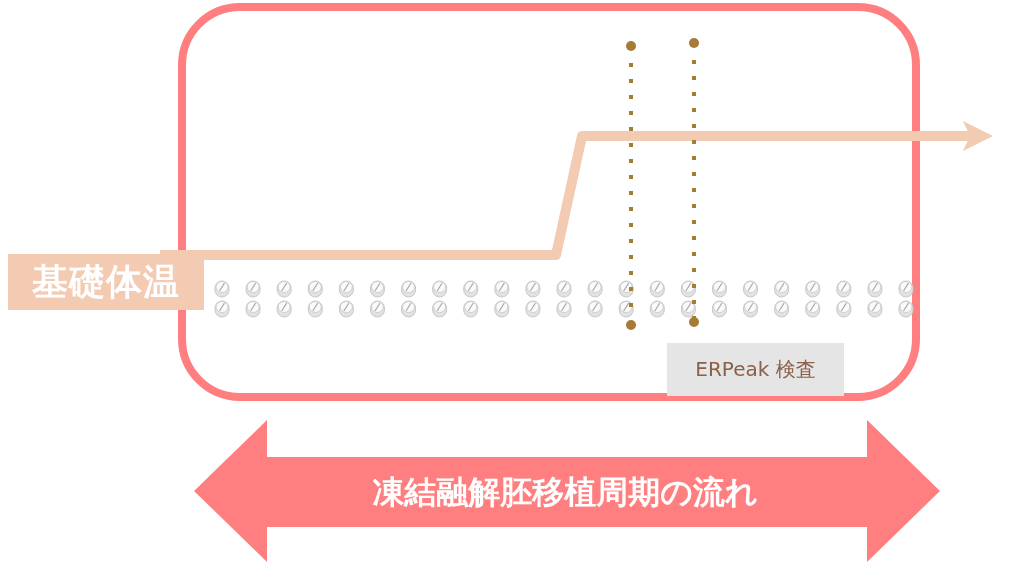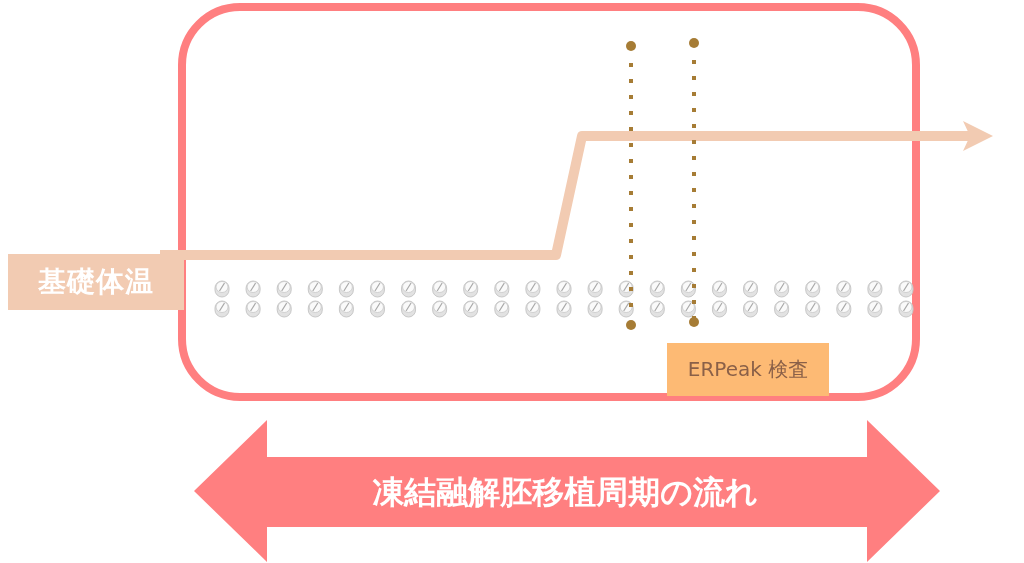--- a/index.html
+++ b/index.html
@@ -4,27 +4,27 @@
 <style>
   html, body { margin: 0; padding: 0; background: #ffffff; }
   body { width: 1024px; height: 563px; position: relative; overflow: hidden;
          font-family: "DejaVu Sans", "Liberation Sans", sans-serif; }
   .frame {
     position: absolute; left: 178px; top: 3px; width: 742px; height: 398px;
     border: 8px solid #ff7f80; border-radius: 62px; box-sizing: border-box;
   }
   svg.layer { position: absolute; left: 0; top: 0; }
   .bbt-label {
-    position: absolute; left: 8px; top: 254px; width: 176px; height: 56px;
-    background: #f2cbb2; color: #ffffff; font-size: 28px; font-weight: bold;
+    position: absolute; left: 8px; top: 254px; width: 196px; height: 56px;
+    background: #f2cbb2; color: #ffffff; font-size: 36px; font-weight: bold;
     display: flex; align-items: center; justify-content: center; letter-spacing: 1px;
   }
   .erpeak-label {
-    position: absolute; left: 667px; top: 343px; width: 162px; height: 53px;
-    background: #fdba74; color: #8a6048; font-size: 20px;
+    position: absolute; left: 667px; top: 343px; width: 177px; height: 53px;
+    background: #e5e5e5; color: #8a6048; font-size: 20px;
     display: flex; align-items: center; justify-content: center;
   }
   .cycle-text {
     position: absolute; left: 260px; top: 468px; width: 610px; height: 50px;
     color: #ffffff; font-size: 32px; font-weight: bold;
     display: flex; align-items: center; justify-content: center;
   }
 </style>
 </head>
 <body>

